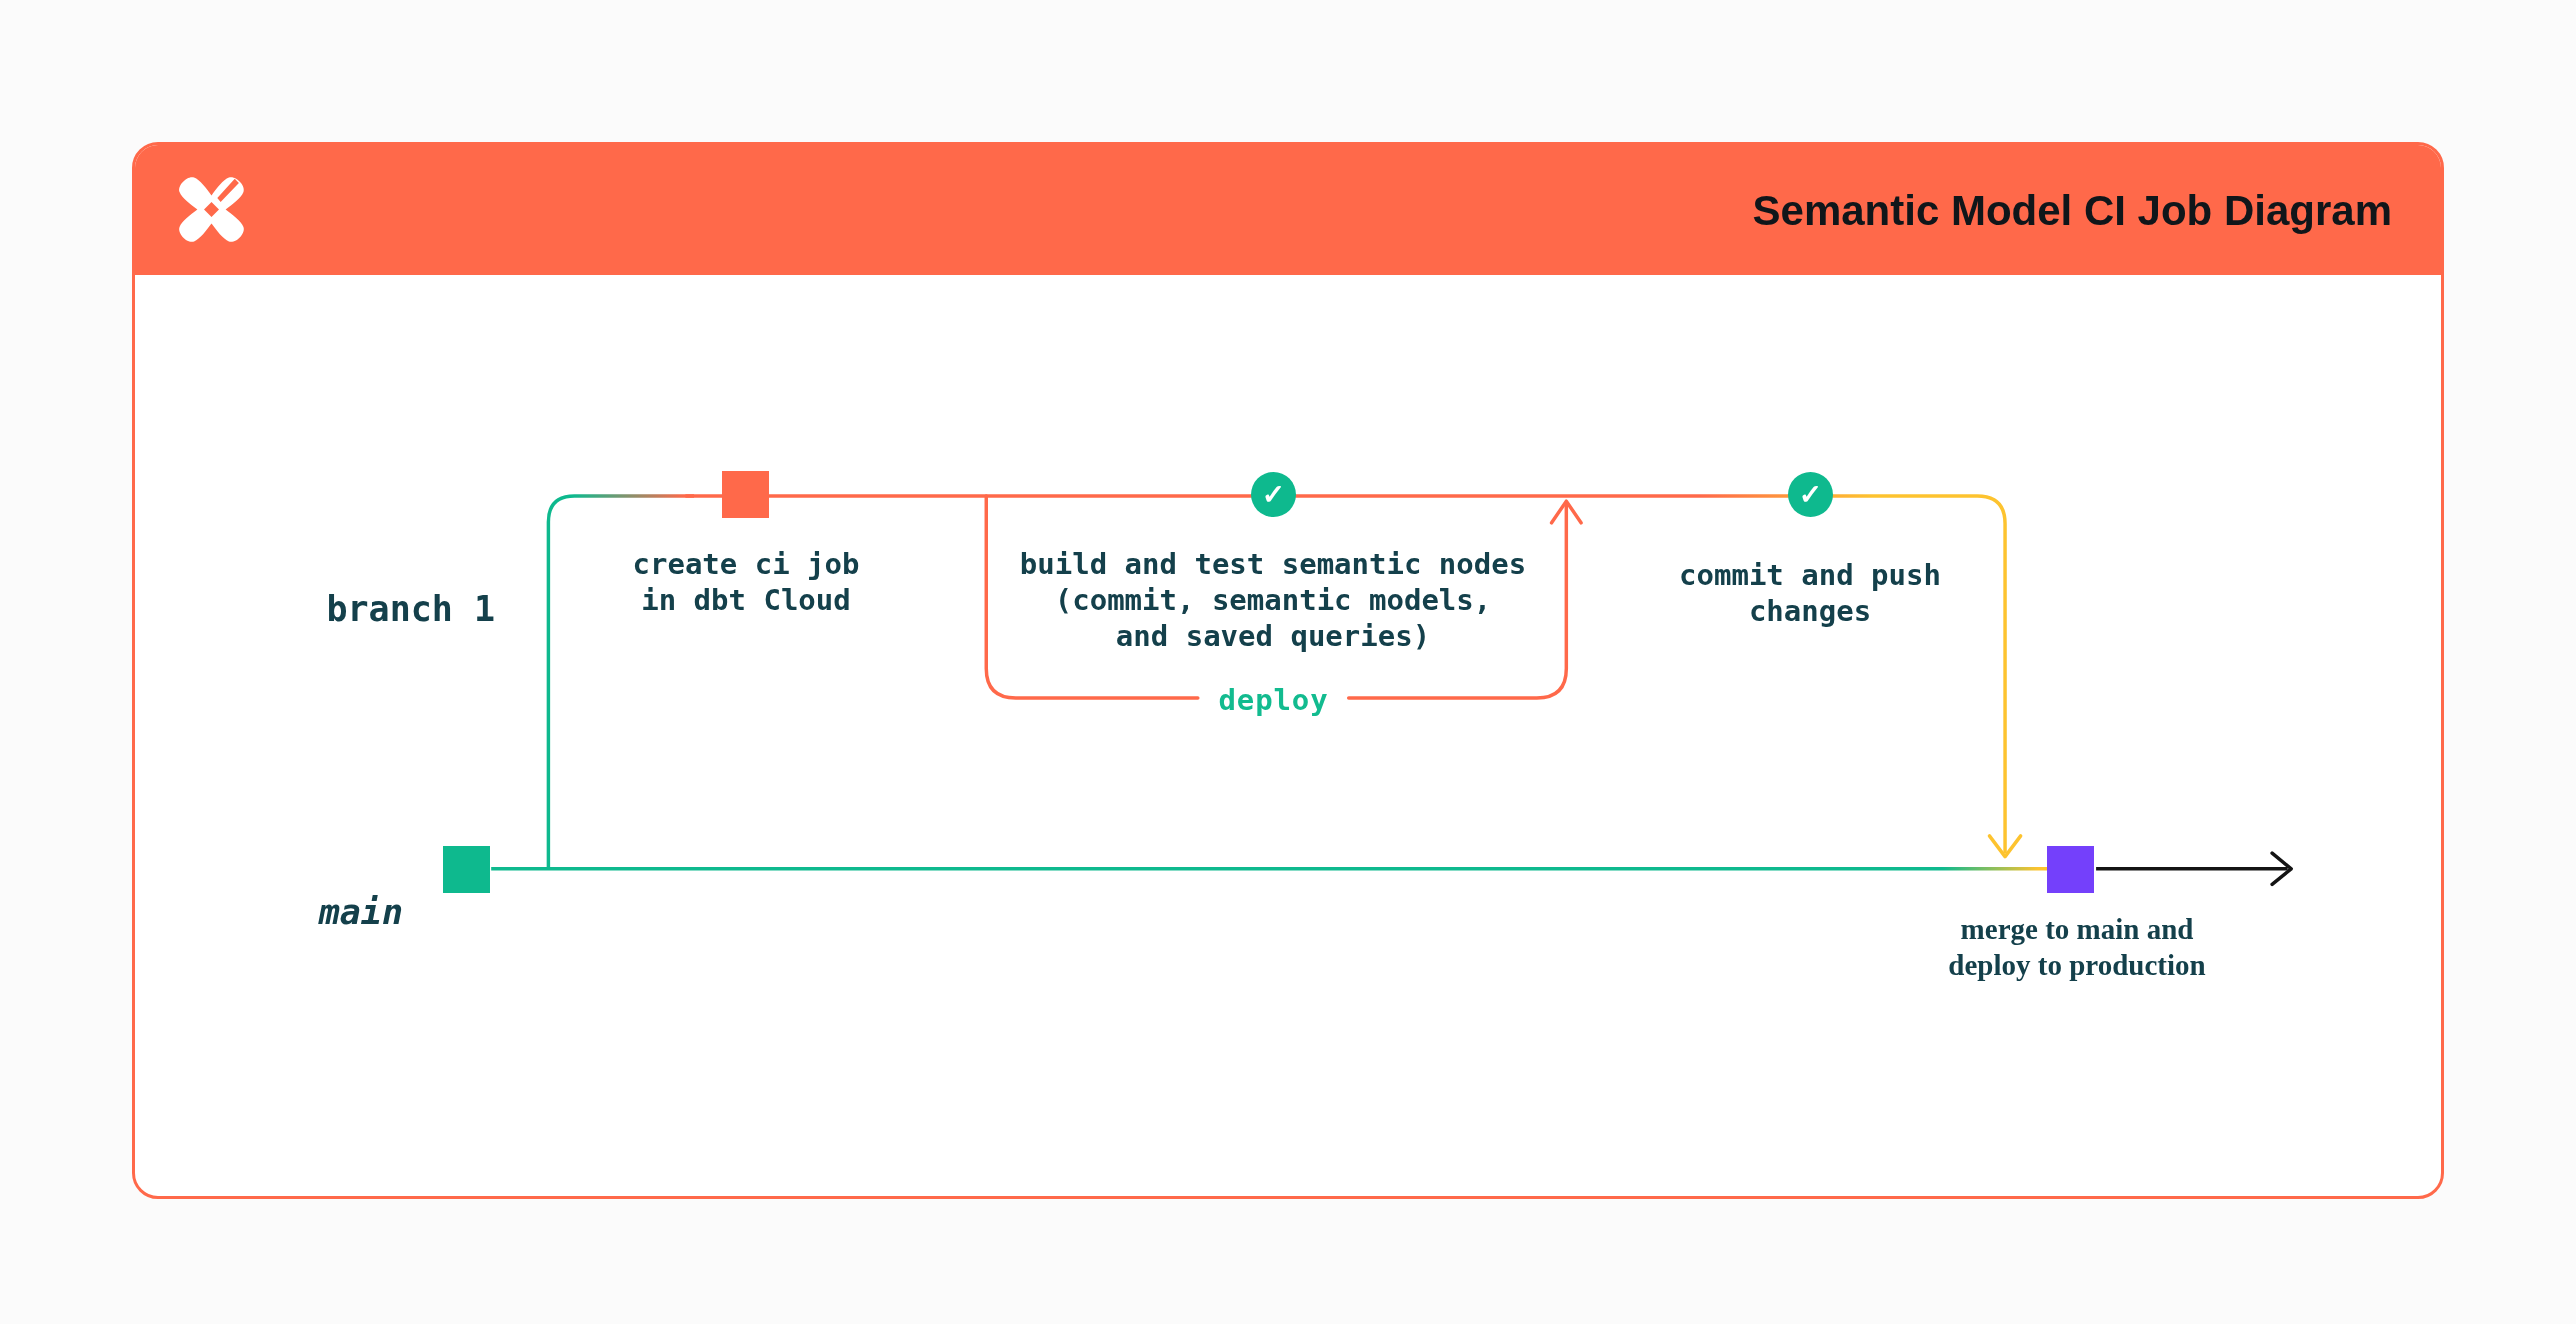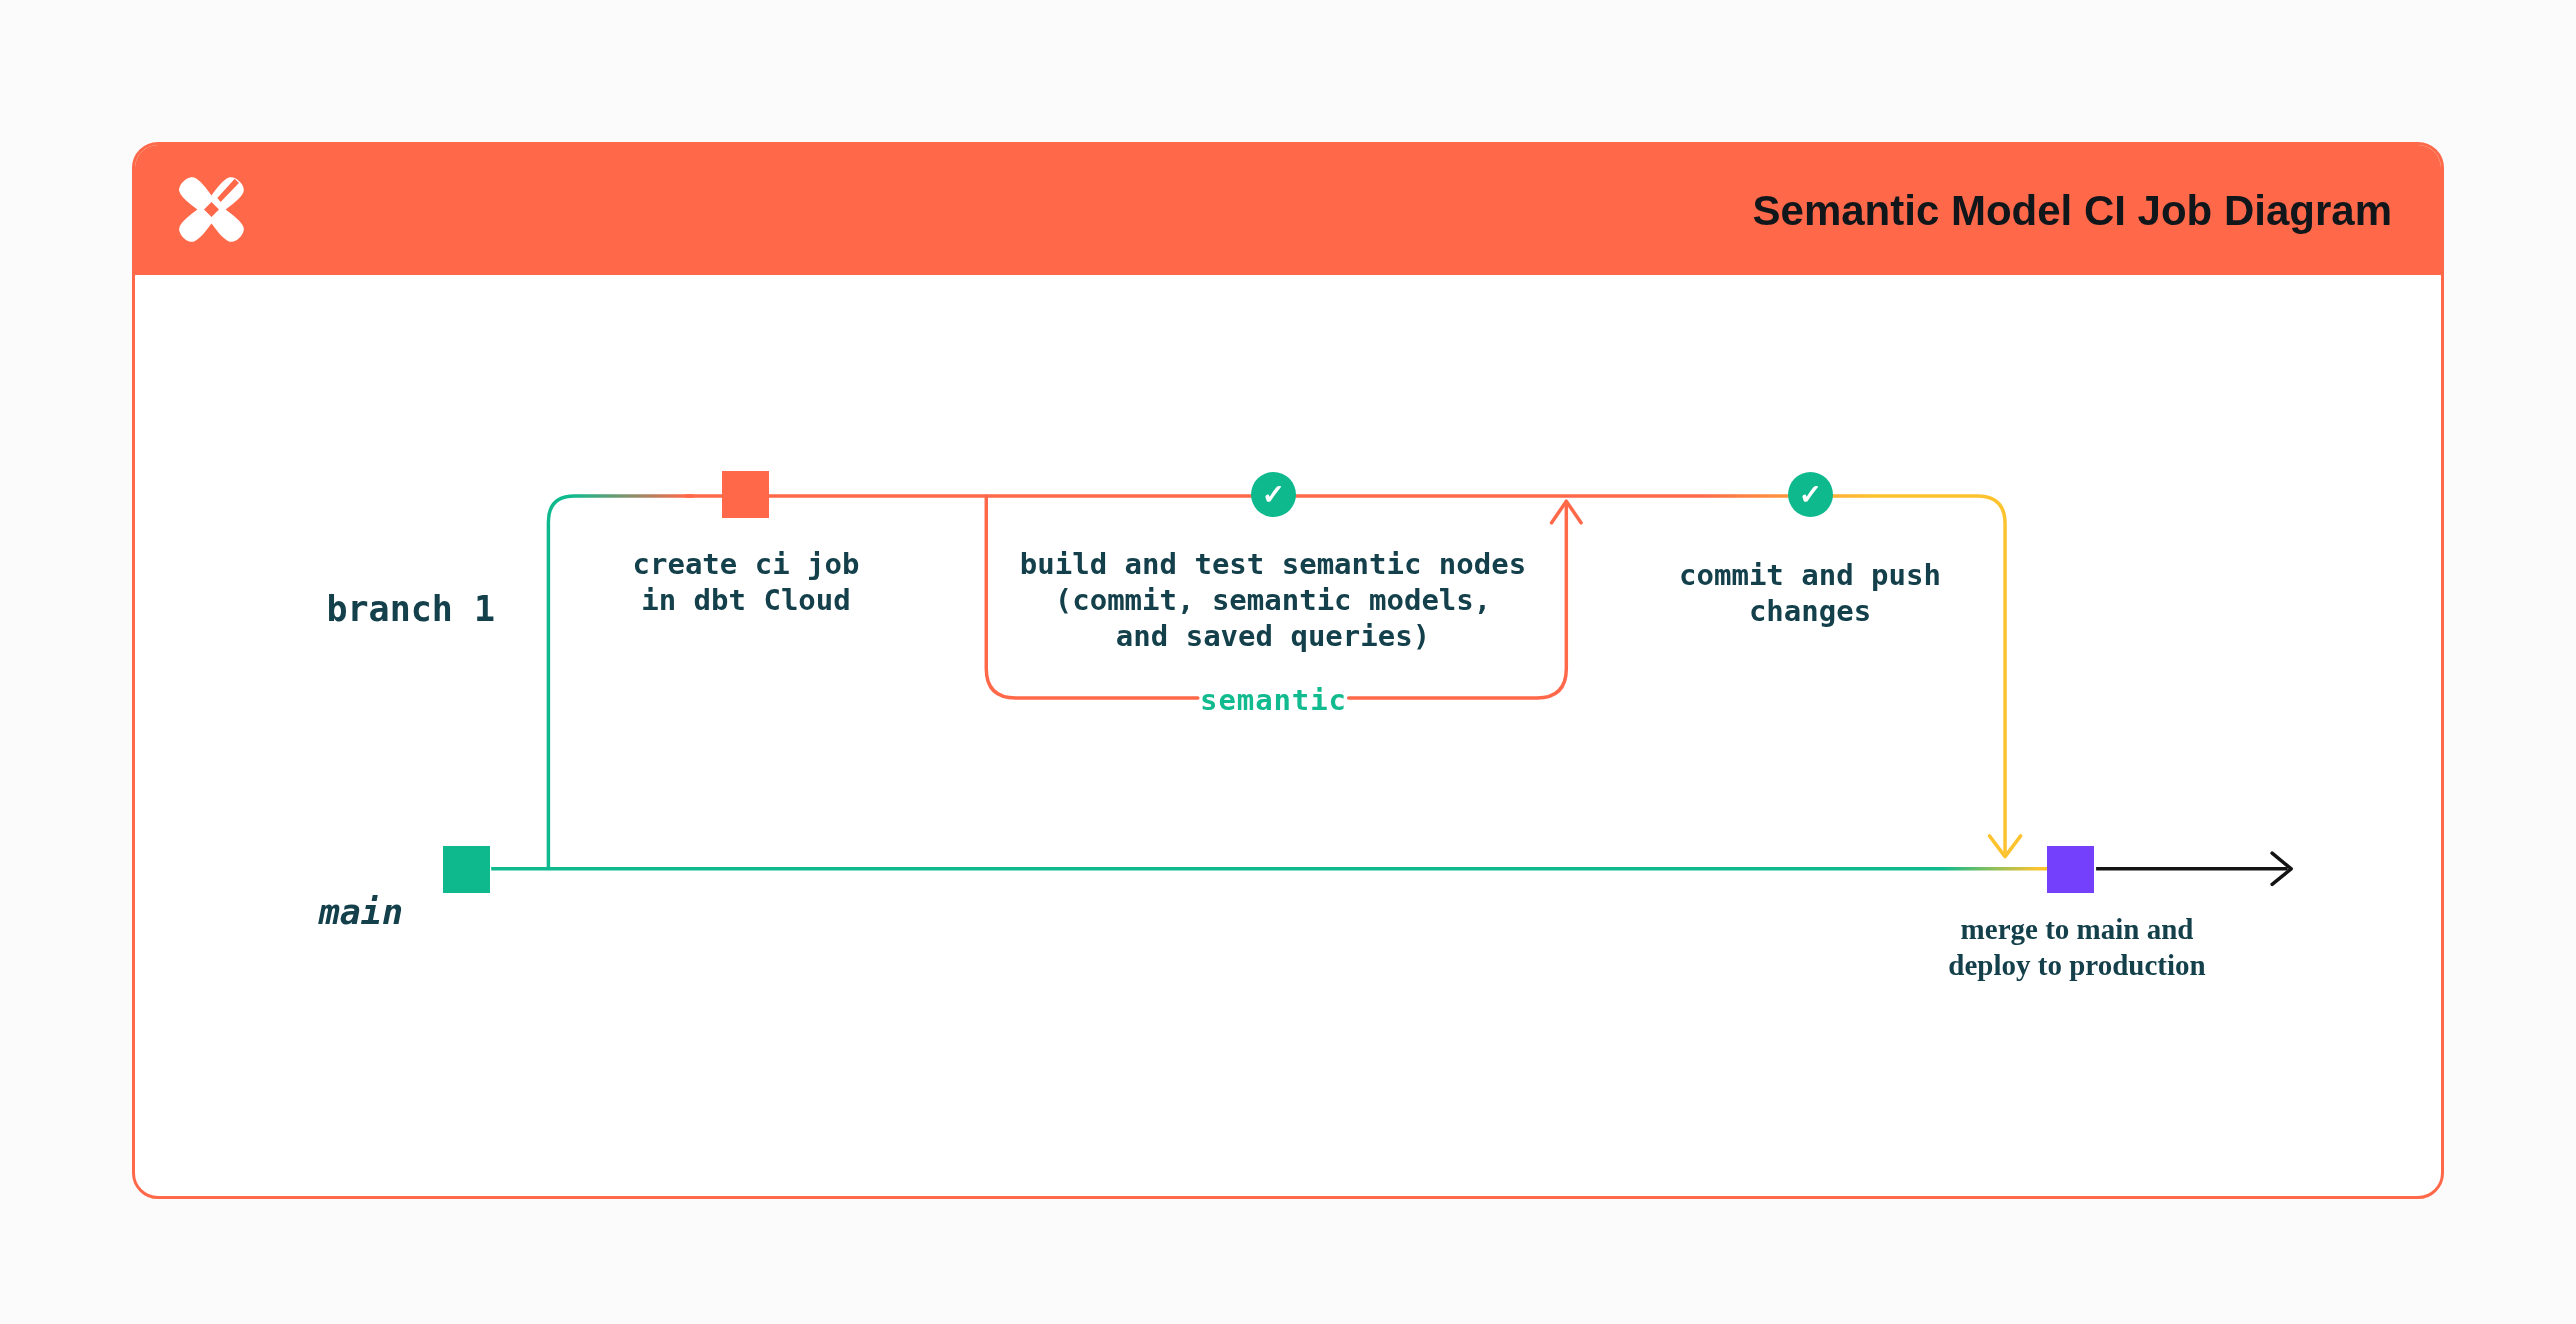--- a/index.html
+++ b/index.html
@@ -140,16 +140,16 @@
 
   <div class="mono node-label lbl-create">create ci job
 in dbt Cloud</div>
   <div class="mono node-label lbl-build">build and test semantic nodes
 (commit, semantic models,
 and saved queries)</div>
   <div class="mono node-label lbl-commit">commit and push
 changes</div>
   <div class="mono node-label lbl-merge">merge to main and
 deploy to production</div>
-  <div class="mono lbl-success">semantic</div>
+  <div class="mono lbl-success">deploy</div>
 
 </div>
 
 
 </body></html>

